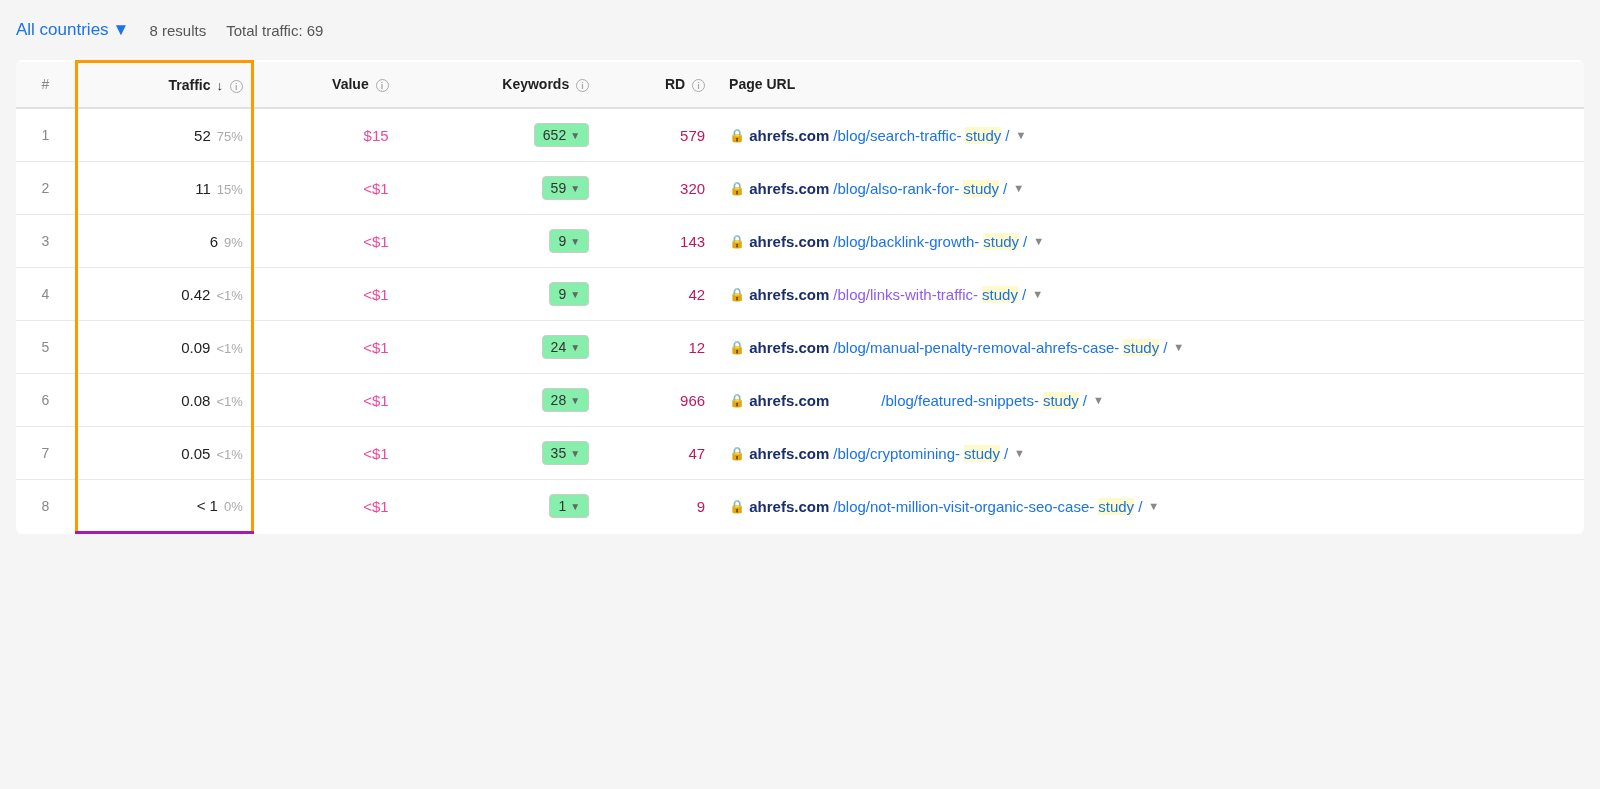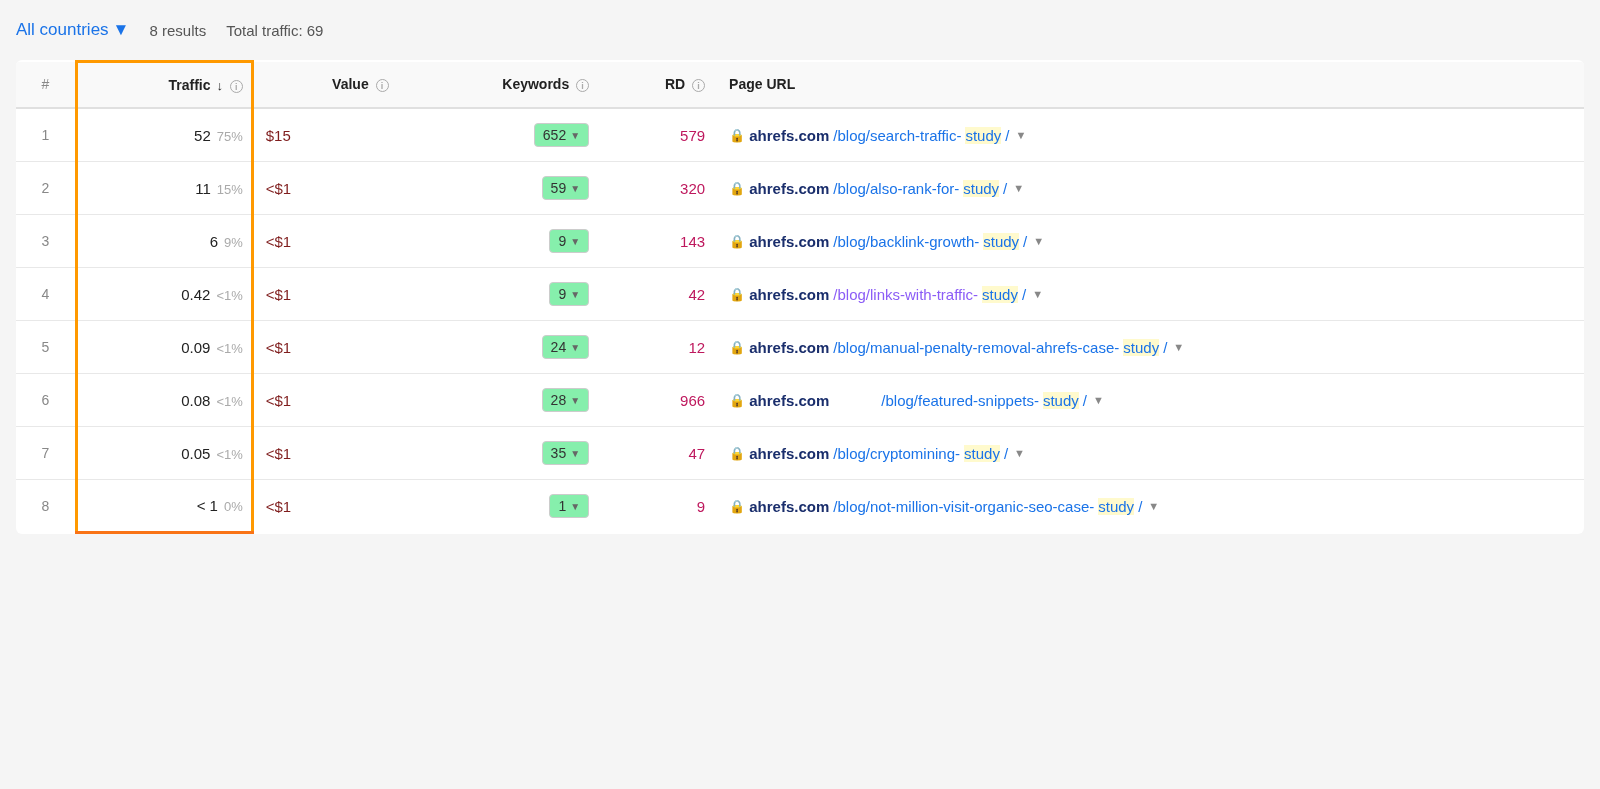--- a/index.html
+++ b/index.html
@@ -85,22 +85,22 @@
     .traffic-value {
       font-weight: 500;
       color: #222;
     }
     .traffic-pct {
       color: #aaa;
       font-size: 13px;
       margin-left: 6px;
     }
     td.value-col {
-      text-align: left;
-      color: #7f1d1d;
+      text-align: right;
+      color: #ec4899;
     }
     td.keywords-col {
       text-align: right;
     }
     .keywords-btn {
       display: inline-flex;
       align-items: center;
       gap: 4px;
       border: 1px solid #ccc;
       border-radius: 4px;
@@ -138,21 +138,21 @@
     }
     
     .traffic-col-highlight {
       border-left: 3px solid #f90;
       border-right: 3px solid #f90;
     }
     thead .traffic-col-highlight {
       border-top: 3px solid #f90;
     }
     tbody tr:last-child .traffic-col-highlight {
-      border-bottom: 3px solid #f97316;
+      border-bottom: 3px solid #a21caf;
     }
     .info-icon {
       display: inline-block;
       width: 13px;
       height: 13px;
       border-radius: 50%;
       border: 1px solid #aaa;
       color: #aaa;
       font-size: 9px;
       text-align: center;

